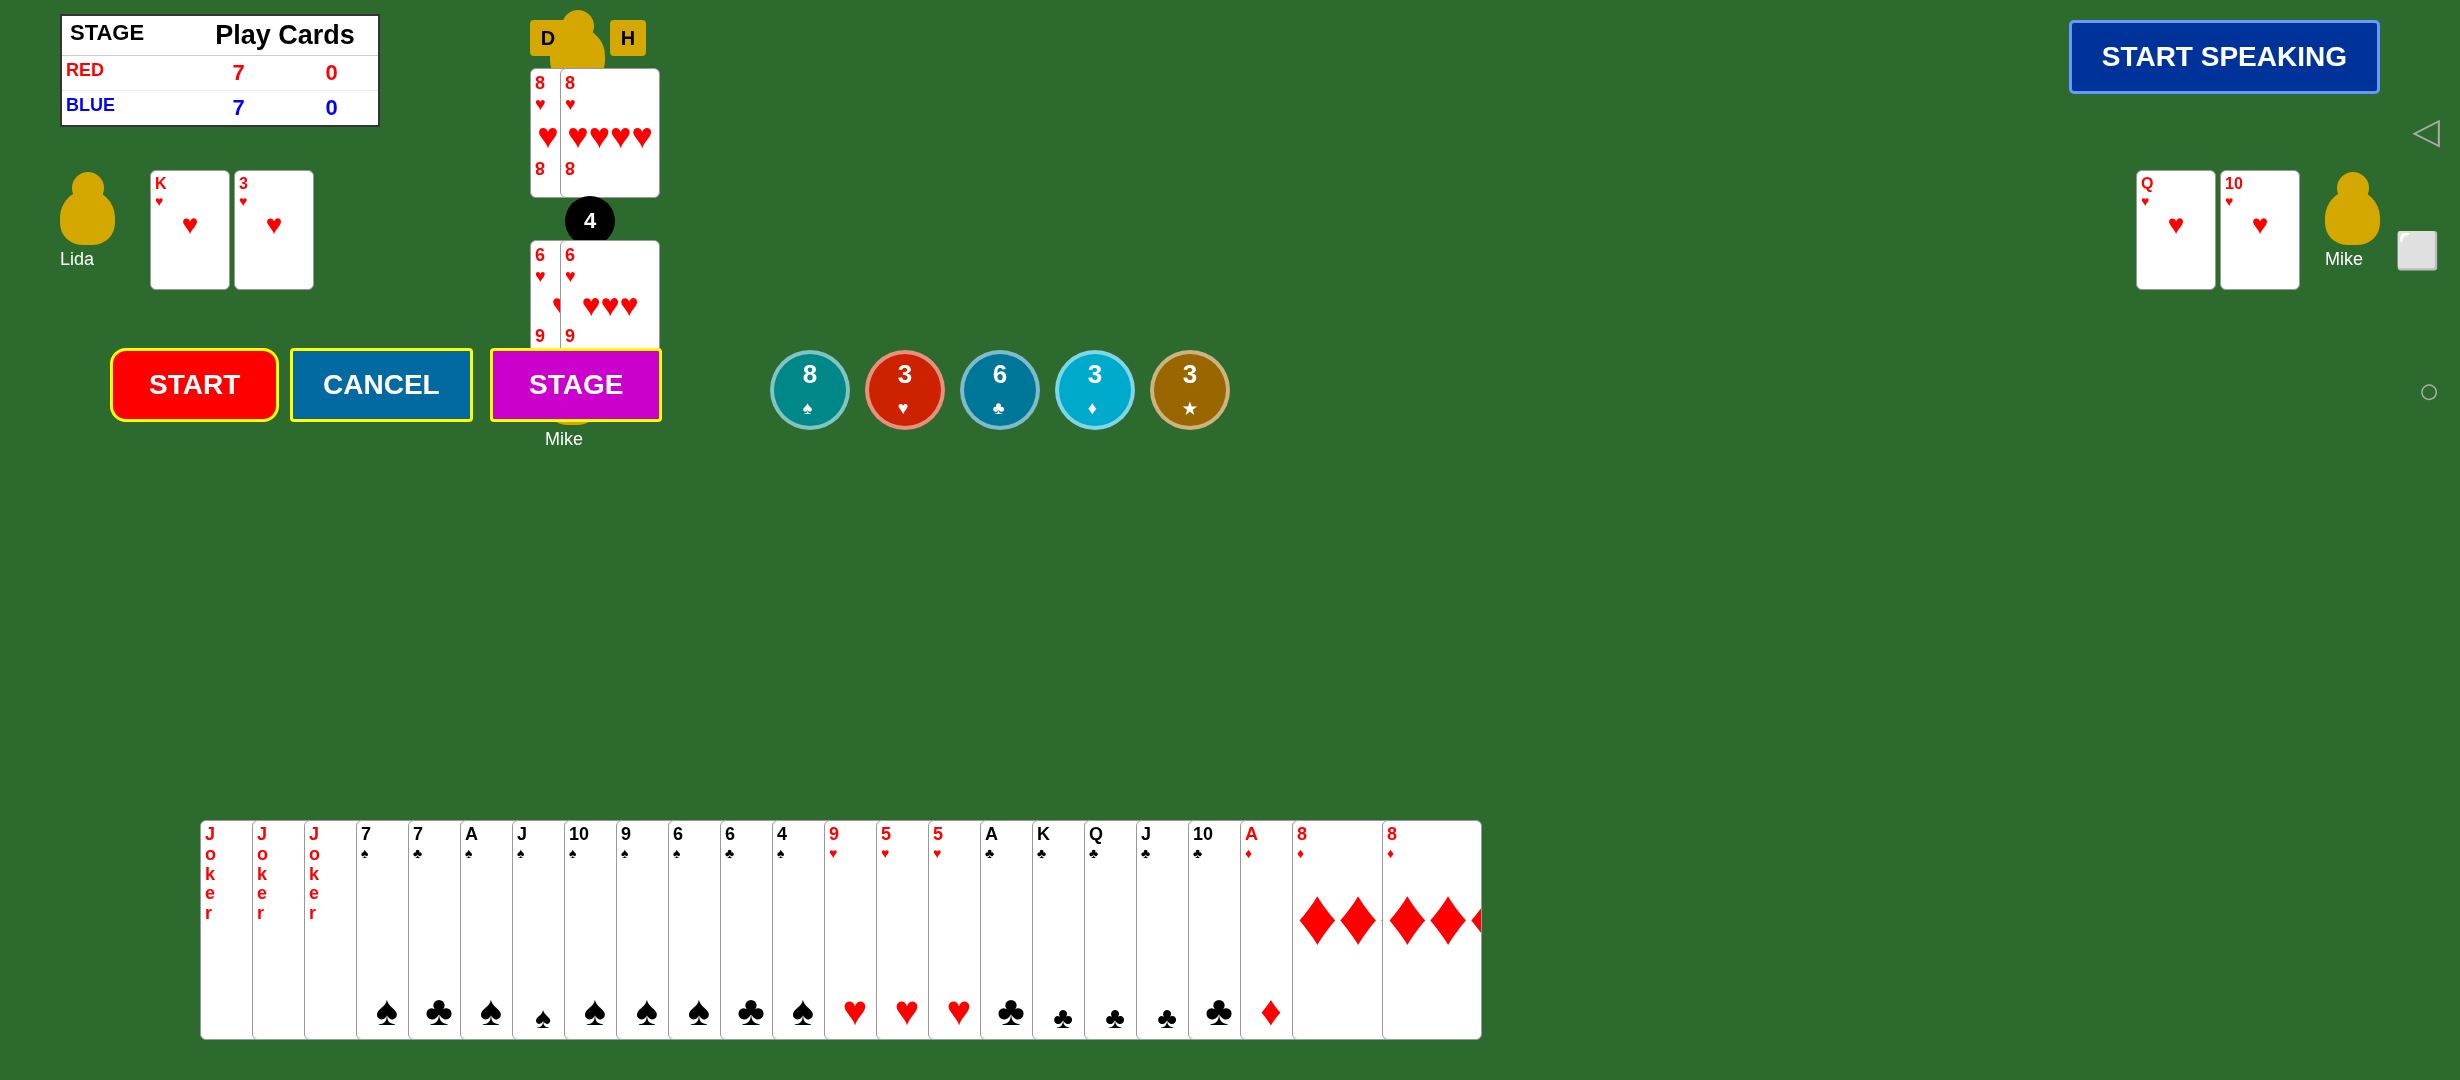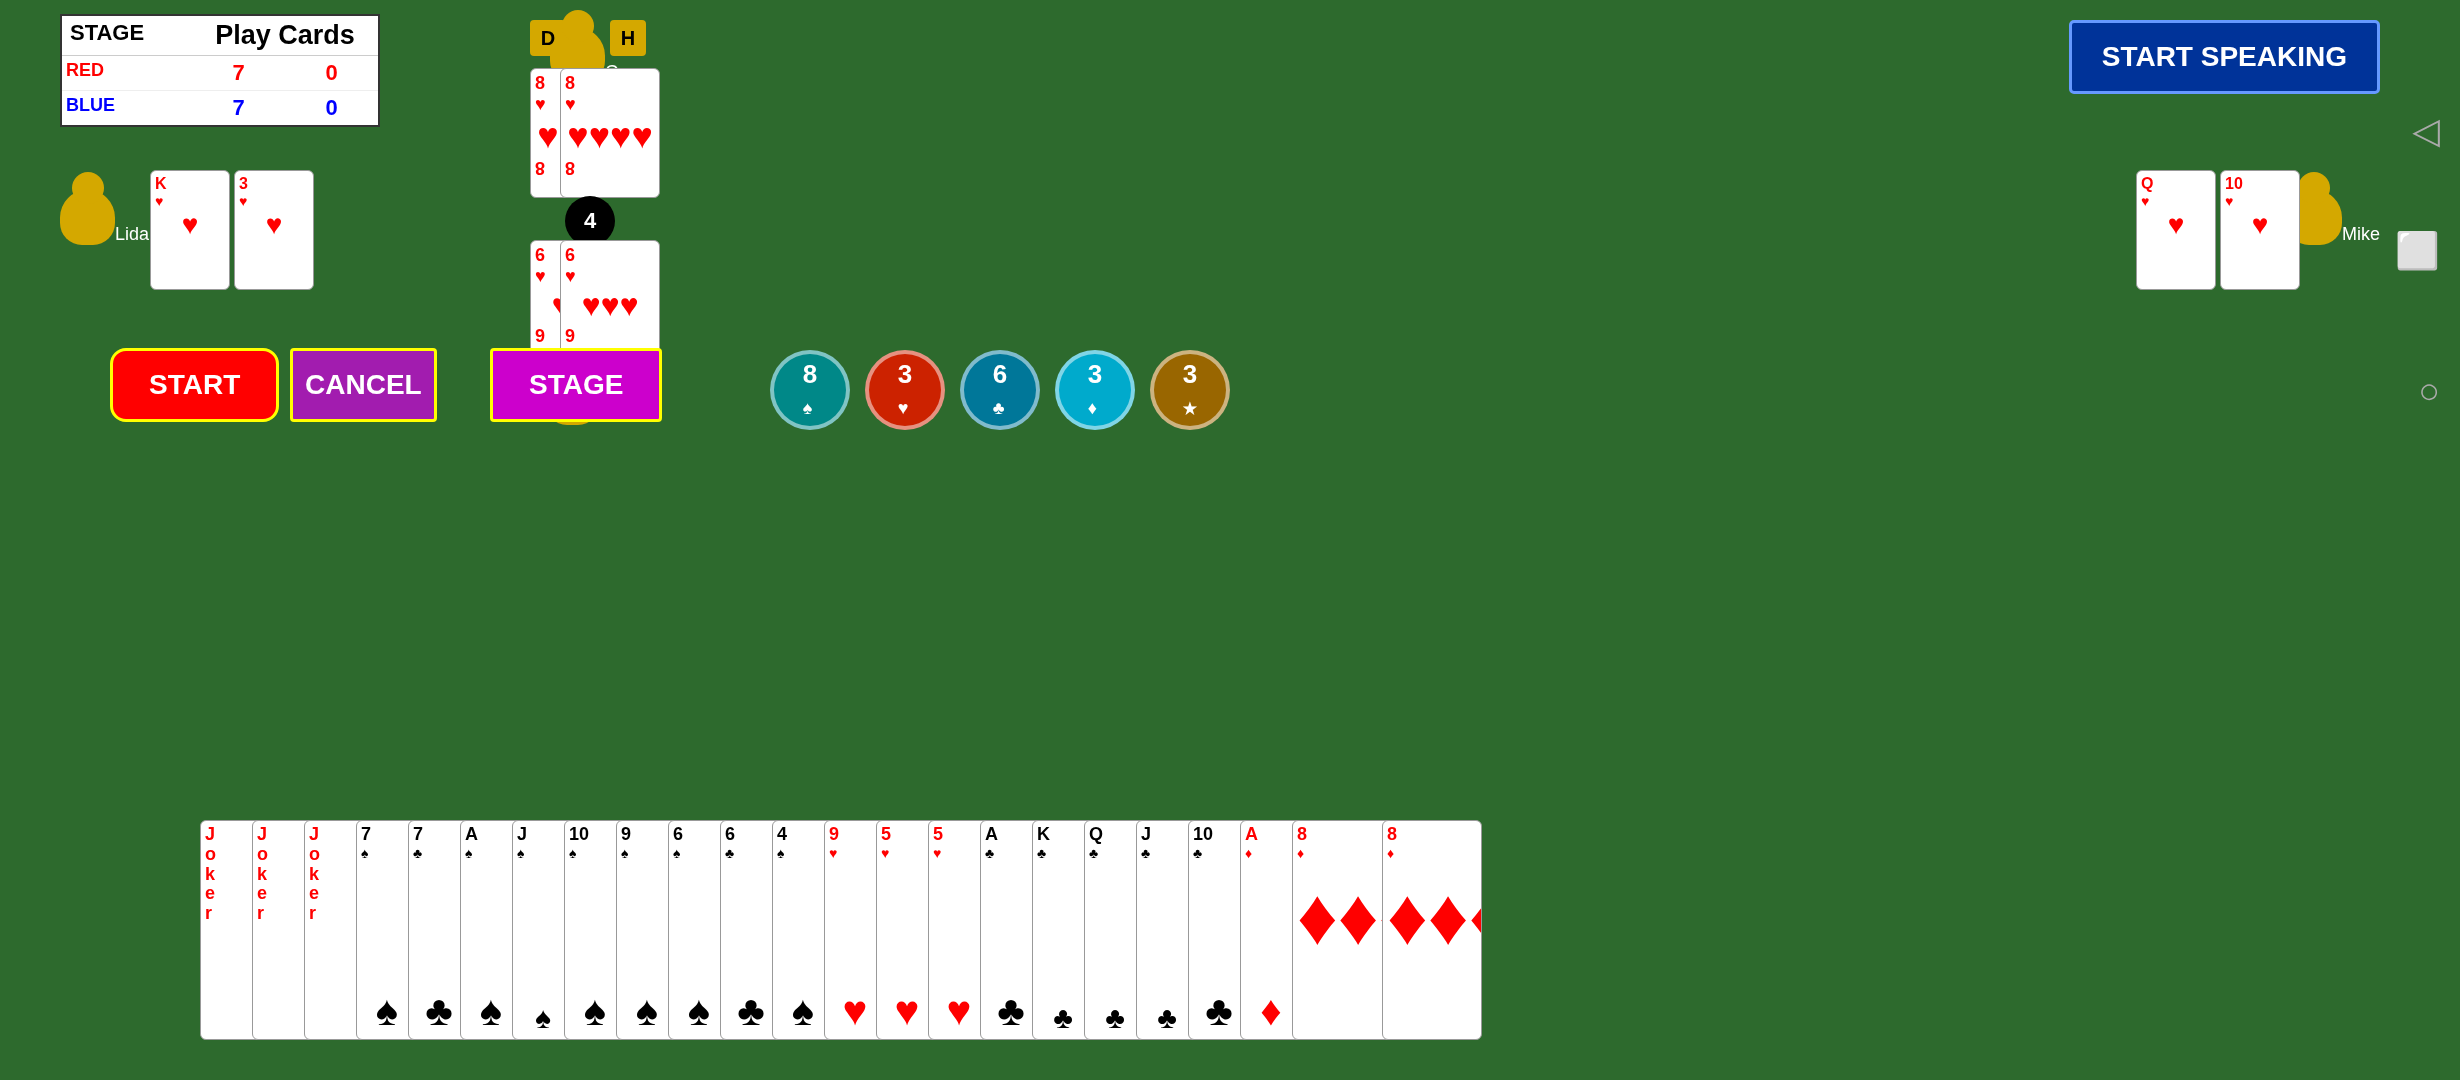--- a/index.html
+++ b/index.html
@@ -55,22 +55,22 @@
       font-size: 28px;
       padding: 18px 30px;
       border: 3px solid #6699ff;
       cursor: pointer;
       border-radius: 5px;
     }
 
     
     .avatar {
       display: flex;
-      flex-direction: row;
-      align-items: flex-end;
+      flex-direction: column;
+      align-items: flex-start;
       position: absolute;
     }
     .avatar-body {
       width: 55px;
       height: 55px;
       background: #d4a800;
       border-radius: 50% 50% 40% 40%;
       position: relative;
     }
     .avatar-body::before {
@@ -132,25 +132,25 @@
       font-size: 28px;
       padding: 18px 36px;
       border: 3px solid #ffff00;
       cursor: pointer;
       border-radius: 16px;
     }
     #cancel-btn {
       position: absolute;
       top: 348px;
       left: 290px;
-      background: #a21caf;
+      background: #0369a1;
       color: white;
       font-weight: bold;
       font-size: 28px;
-      padding: 18px 12px;
+      padding: 18px 30px;
       border: 3px solid #ffff00;
       cursor: pointer;
       border-radius: 4px;
     }
     #hand-btn {
       position: absolute;
       top: 348px;
       left: 490px;
       background: #cc00cc;
       color: white;

